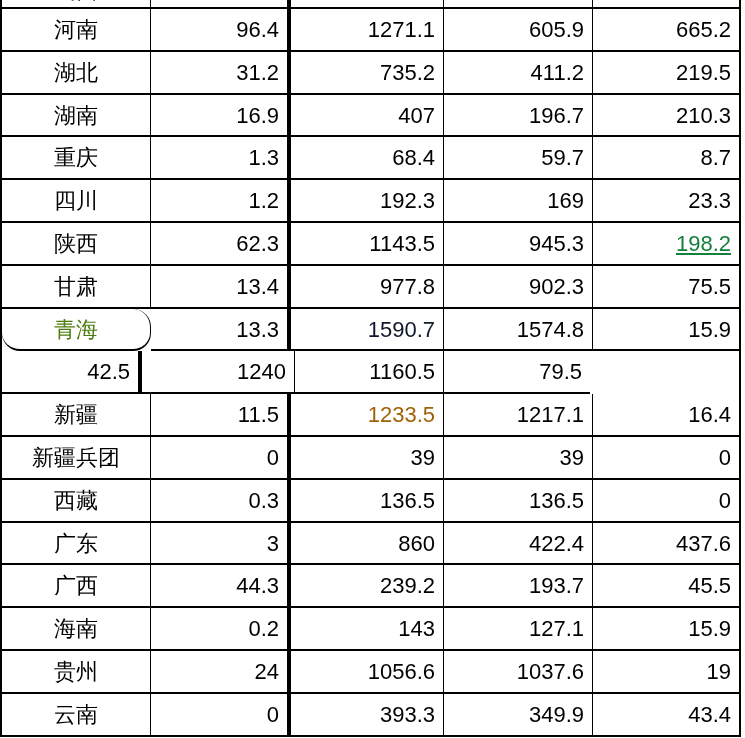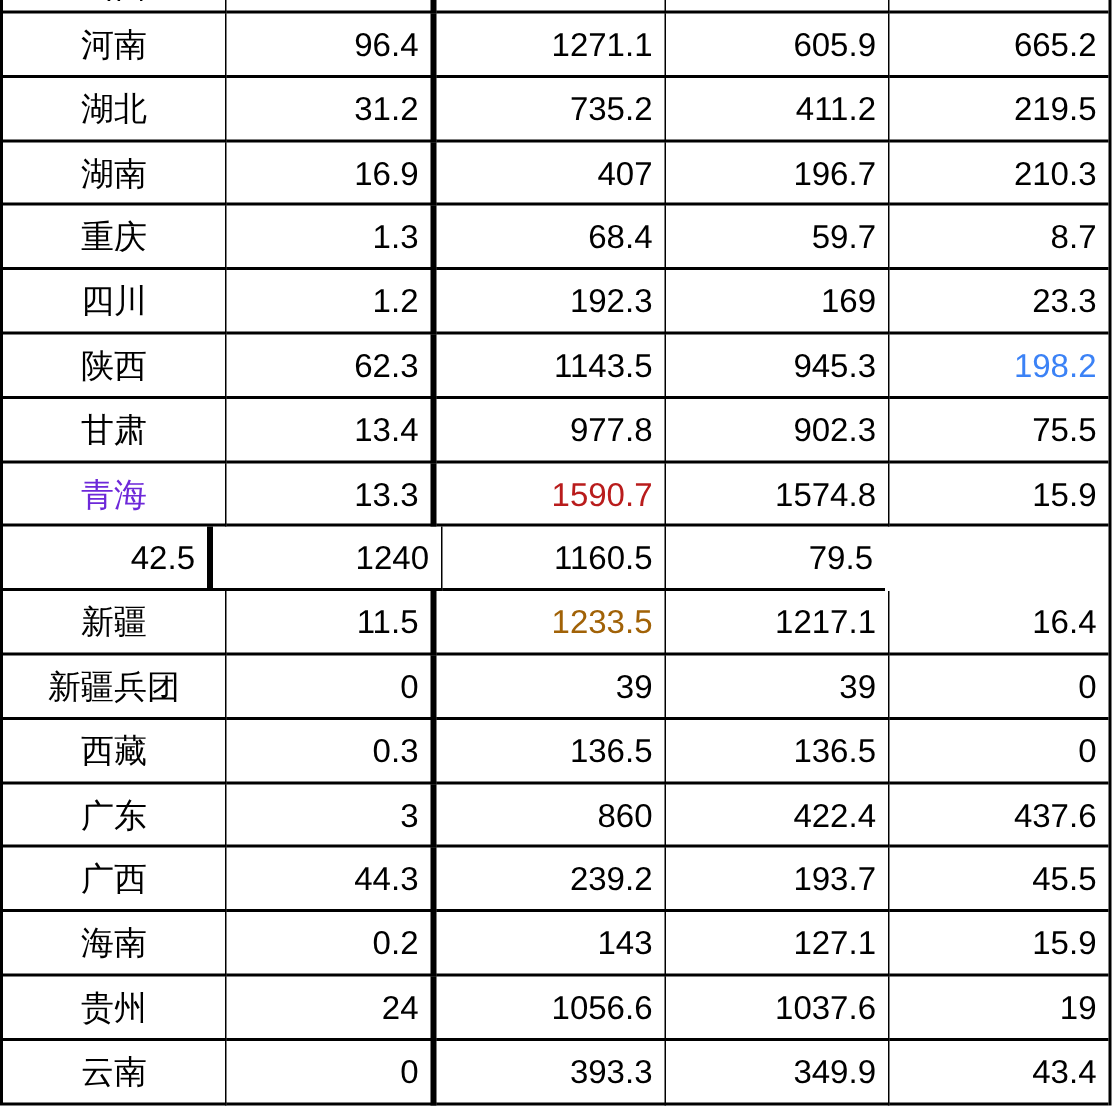--- a/index.html
+++ b/index.html
@@ -92,33 +92,33 @@
       <div class="cell c1 num" style="color: rgb(0, 0, 0); border-color: rgb(0, 0, 0);">1.2</div>
       <div class="cell c2 num" style="color: rgb(0, 0, 0); border-color: rgb(0, 0, 0);">192.3</div>
       <div class="cell c3 num" style="color: rgb(0, 0, 0); border-color: rgb(0, 0, 0);">169</div>
       <div class="cell c4 num" style="color: rgb(0, 0, 0); border-color: rgb(0, 0, 0);">23.3</div>
     </div>
     <div class="row">
       <div class="cell c0" style="color: rgb(0, 0, 0); border-color: rgb(0, 0, 0);">陕西</div>
       <div class="cell c1 num" style="color: rgb(0, 0, 0); border-color: rgb(0, 0, 0);">62.3</div>
       <div class="cell c2 num" style="color: rgb(0, 0, 0); border-color: rgb(0, 0, 0);">1143.5</div>
       <div class="cell c3 num" style="color: rgb(0, 0, 0); border-color: rgb(0, 0, 0);">945.3</div>
-      <div class="cell c4 num" style="color: #3b82f6; border-color: rgb(0, 0, 0);">198.2</div>
+      <div class="cell c4 num" style="color: #15803d; border-color: rgb(0, 0, 0); text-decoration: underline;">198.2</div>
     </div>
     <div class="row">
       <div class="cell c0" style="color: rgb(0, 0, 0); border-color: rgb(0, 0, 0);">甘肃</div>
       <div class="cell c1 num" style="color: rgb(0, 0, 0); border-color: rgb(0, 0, 0);">13.4</div>
       <div class="cell c2 num" style="color: rgb(0, 0, 0); border-color: rgb(0, 0, 0);">977.8</div>
       <div class="cell c3 num" style="color: rgb(0, 0, 0); border-color: rgb(0, 0, 0);">902.3</div>
       <div class="cell c4 num" style="color: rgb(0, 0, 0); border-color: rgb(0, 0, 0);">75.5</div>
     </div>
     <div class="row">
-      <div class="cell c0" style="color: #6d28d9; border-color: rgb(0, 0, 0);">青海</div>
+      <div class="cell c0" style="color: #4d7c0f; border-color: rgb(0, 0, 0); border-radius: 18px;">青海</div>
       <div class="cell c1 num" style="color: rgb(0, 0, 0); border-color: rgb(0, 0, 0);">13.3</div>
-      <div class="cell c2 num" style="color: #b91c1c; border-color: rgb(0, 0, 0);">1590.7</div>
+      <div class="cell c2 num" style="color: #0f172a; border-color: rgb(0, 0, 0);">1590.7</div>
       <div class="cell c3 num" style="color: rgb(0, 0, 0); border-color: rgb(0, 0, 0);">1574.8</div>
       <div class="cell c4 num" style="color: rgb(0, 0, 0); border-color: rgb(0, 0, 0);">15.9</div>
     </div>
     <div class="row">
       <div class="cell c1 num" style="color: rgb(0, 0, 0); border-color: rgb(0, 0, 0);">42.5</div>
       <div class="cell c2 num" style="color: rgb(0, 0, 0); border-color: rgb(0, 0, 0);">1240</div>
       <div class="cell c3 num" style="color: rgb(0, 0, 0); border-color: rgb(0, 0, 0);">1160.5</div>
       <div class="cell c4 num" style="color: rgb(0, 0, 0); border-color: rgb(0, 0, 0);">79.5</div>
     </div>
     <div class="row">

